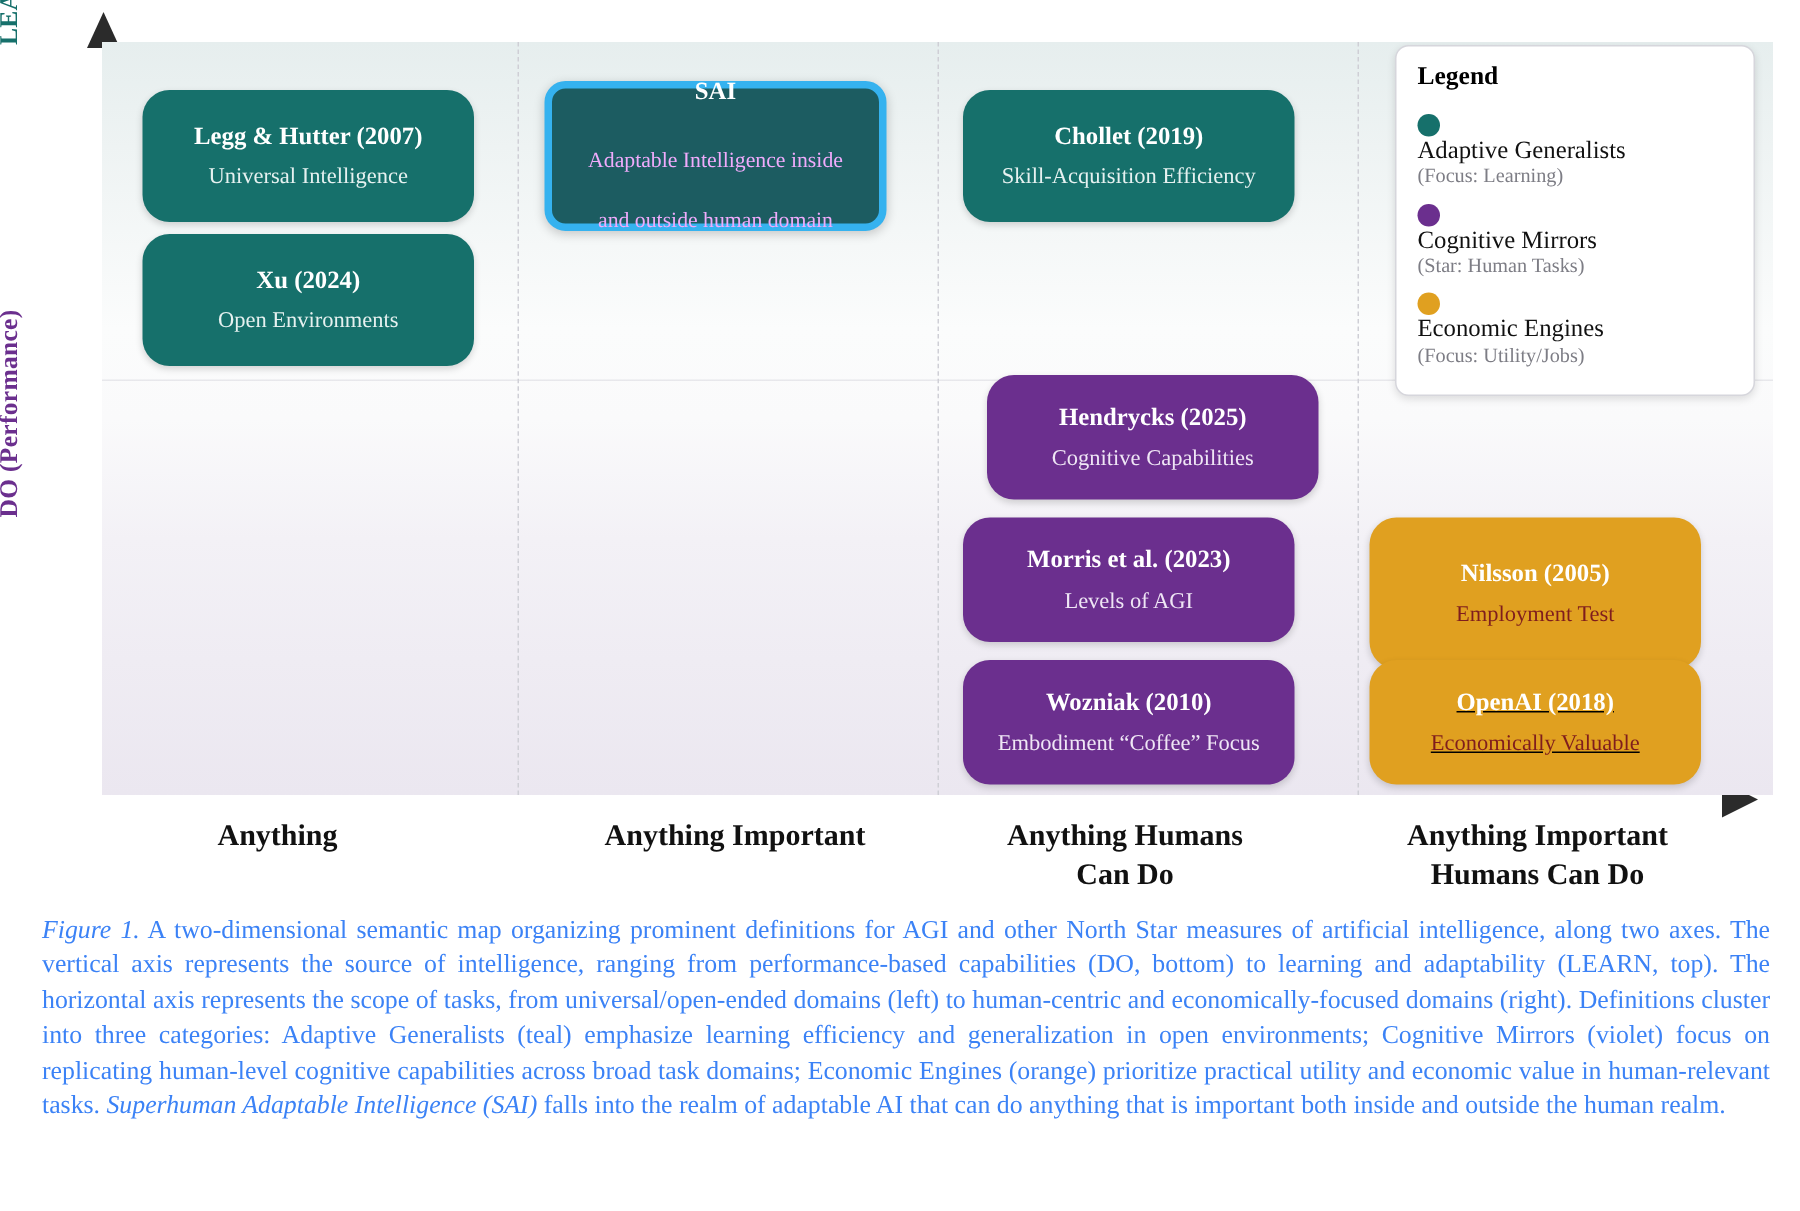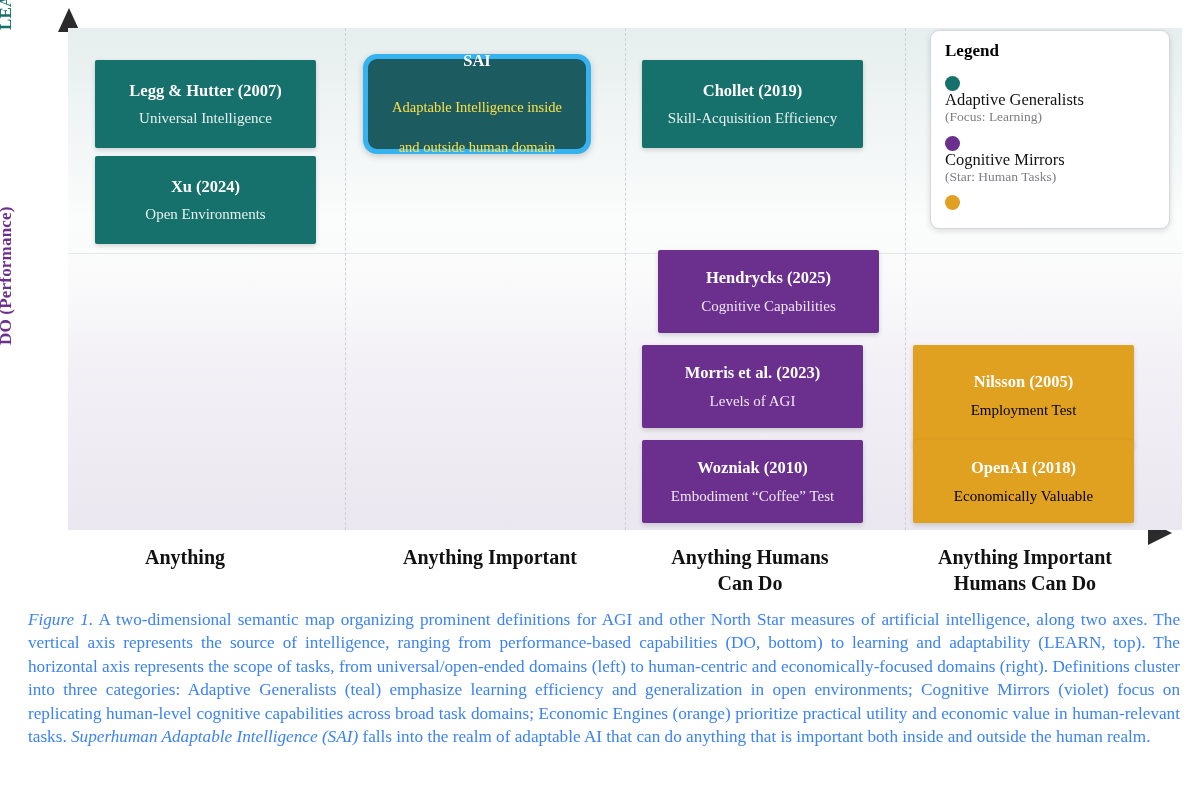--- a/index.html
+++ b/index.html
@@ -97,21 +97,21 @@
     position: absolute;
     top: 0;
     bottom: 0;
     width: 0;
     border-left: 1.5px dashed #cfcfd6;
   }
 
   
   .node {
     position: absolute;
-    border-radius: 2px;
+    border-radius: 18px;
     box-sizing: border-box;
     display: flex;
     flex-direction: column;
     align-items: center;
     justify-content: center;
     text-align: center;
     padding: 6px 10px;
     box-shadow: 0 2px 5px rgba(0,0,0,0.16);
   }
   .node .node-title {
@@ -124,32 +124,32 @@
   .node .node-sub {
     font-size: 15px;
     color: #f2eef4;
     line-height: 1.2;
   }
   .node.teal        { background: #16706b; }
   .node.violet      { background: #6b2f8e; }
   .node.orange      { background: #e0a020; }
   .node.teal .node-sub   { color: #e6f1f0; }
   .node.violet .node-sub { color: #efe6f5; }
-  .node.orange .node-sub { color: #000000; }
+  .node.orange .node-sub { color: #7f1d1d; }
 
   
   .node.highlight {
     background: #1c5c61;
     border: 5px solid #35b2ef;
     border-radius: 14px;
     box-shadow: 0 2px 7px rgba(0,0,0,0.20);
     gap: 23px;
   }
   .node.highlight .node-title { margin-bottom: 5px; }
-  .node.highlight .node-sub { font-size: 14.5px; color: #fde047; }
+  .node.highlight .node-sub { font-size: 14.5px; color: #f0abfc; }
 
   
   #legend {
     position: absolute;
     background: #ffffff;
     border: 1px solid #d6d6dc;
     border-radius: 9px;
     box-shadow: 0 2px 6px rgba(0,0,0,0.13);
     padding: 10px 16px 12px 14px;
     box-sizing: border-box;
@@ -253,29 +253,29 @@
       <div class="node-sub">Cognitive Capabilities</div>
     </div>
 
     <div class="node violet" style="left:574px; top:317px; width:221px; height:83px;">
       <div class="node-title">Morris et al. (2023)</div>
       <div class="node-sub">Levels of AGI</div>
     </div>
 
     <div class="node violet" style="left:574px; top:412px; width:221px; height:83px;">
       <div class="node-title">Wozniak (2010)</div>
-      <div class="node-sub">Embodiment “Coffee” Test</div>
+      <div class="node-sub">Embodiment “Coffee” Focus</div>
     </div>
 
     <div class="node orange" style="left:845px; top:317px; width:221px; height:101px;">
       <div class="node-title">Nilsson (2005)</div>
       <div class="node-sub">Employment Test</div>
     </div>
 
-    <div class="node orange" style="left:845px; top:412px; width:221px; height:83px;">
+    <div class="node orange" style="left:845px; top:412px; width:221px; height:83px;text-decoration:underline;">
       <div class="node-title">OpenAI (2018)</div>
       <div class="node-sub">Economically Valuable</div>
     </div>
 
     <div id="legend" style="left:862px; top:2px; width:240px;">
       <div id="legend-title">Legend</div>
 
       <div class="legend-row">
         <div class="legend-dot" style="background:#16706b;"></div>
         <div class="legend-text">
@@ -287,20 +287,24 @@
       <div class="legend-row">
         <div class="legend-dot" style="background:#6b2f8e;"></div>
         <div class="legend-text">
           <div class="legend-name">Cognitive Mirrors</div>
           <div class="legend-focus">(Star: Human Tasks)</div>
         </div>
       </div>
 
       <div class="legend-row">
         <div class="legend-dot" style="background:#e0a020;"></div>
+        <div class="legend-text">
+          <div class="legend-name">Economic Engines</div>
+          <div class="legend-focus">(Focus: Utility/Jobs)</div>
+        </div>
       </div>
     </div>
 
   </div>
 
   <div class="x-tick" style="left:95px; top:544px; width:180px;">Anything</div>
 
   <div class="x-tick" style="left:400px; top:544px; width:180px;">Anything Important</div>
 
   <div class="x-tick" style="left:660px; top:544px; width:180px;">

